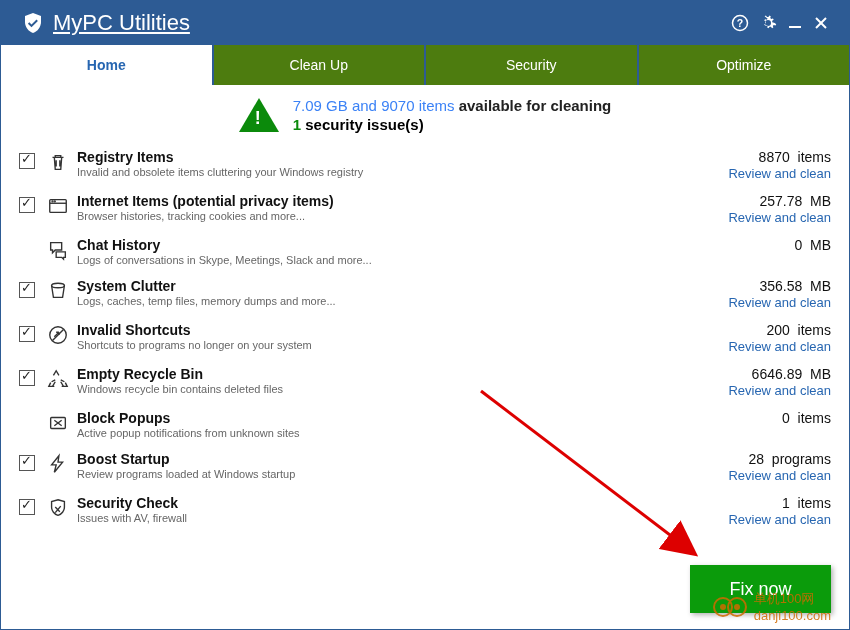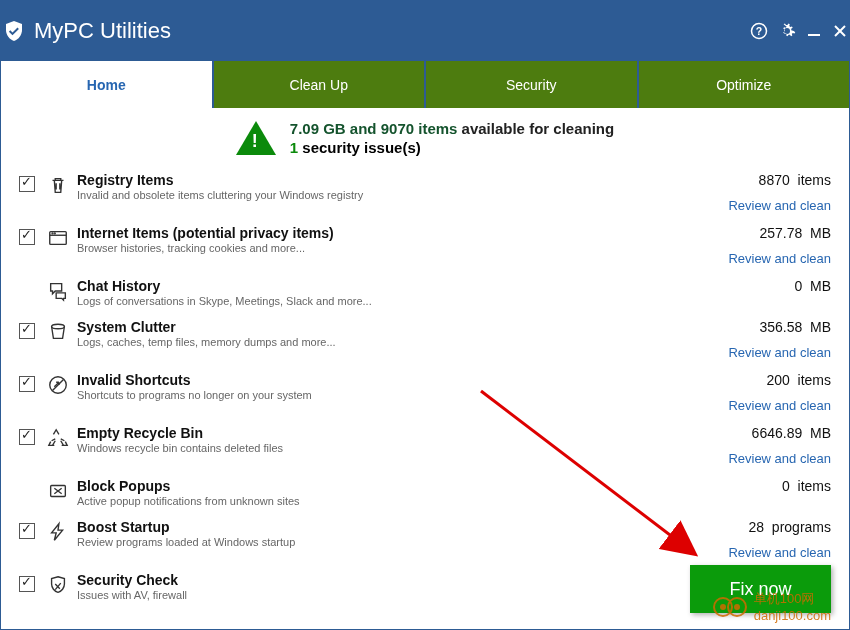--- a/index.html
+++ b/index.html
@@ -1,50 +1,50 @@
 <!DOCTYPE html>
 <html><head>
 <meta charset="utf-8">
 <style>
 * { margin: 0; padding: 0; box-sizing: border-box; font-family: "Segoe UI", Arial, sans-serif; }
 body { background: #fff; width: 850px; height: 630px; overflow: hidden; border: 1px solid #2d5b94; position: relative; }
 
-.titlebar { background: #2d5b94; height: 60px; display: flex; align-items: center; padding: 0 1px; color: #fff; }
+.titlebar { background: #2d5b94; height: 44px; display: flex; align-items: center; padding: 0 20px; color: #fff; text-decoration: underline; }
 .titlebar .logo { display: flex; align-items: center; gap: 8px; font-size: 22px; }
 .titlebar .logo-icon { width: 24px; height: 24px; }
 .titlebar .win-controls { margin-left: auto; display: flex; gap: 10px; align-items: center; }
 .titlebar .win-controls span { cursor: pointer; display: inline-flex; }
 
-.tabs { display: flex; height: 47px; background: #2d5b94; }
+.tabs { display: flex; height: 40px; background: #2d5b94; }
 .tab { flex: 1; display: flex; align-items: center; justify-content: center; color: #fff; font-size: 14px; cursor: pointer; border-right: 2px solid #2d5b94; background: #4d7c0f; }
 .tab:last-child { border-right: none; }
 .tab.active { background: #fff; color: #2766b1; font-weight: 600; }
 
 .summary { display: flex; gap: 14px; align-items: center; justify-content: center; padding: 12px 0 10px; }
 .summary .tri { width: 0; height: 0; border-left: 20px solid transparent; border-right: 20px solid transparent; border-bottom: 34px solid #0b8a0b; position: relative; }
 .summary .tri::after { content: "!"; position: absolute; left: -4px; top: 10px; color: #fff; font-weight: bold; font-size: 18px; }
 .summary .lines { font-size: 15px; }
-.summary .line1 .green { color: #14532d; font-weight: 700; }
+.summary .line1 .green { color: #3b82f6; font-weight: 400; }
 .summary .line1 .rest { color: #222; font-weight: 700; }
 .summary .line2 { margin-top: 2px; font-weight: 700; }
 .summary .line2 .green { color: #0b8a0b; }
 
 .list { padding: 0 18px; }
 .row { display: flex; align-items: flex-start; padding: 6px 0; border-bottom: 0; }
 .chk { width: 16px; height: 16px; border: 1px solid #555; margin-top: 4px; margin-right: 10px; position: relative; flex-shrink: 0; cursor: pointer; }
 .chk.checked::after { content: "✓"; position: absolute; top: -3px; left: 1px; font-size: 13px; color: #222; }
 .chk.spacer { border: none; }
 .icon-col { width: 26px; flex-shrink: 0; display: flex; justify-content: center; margin-top: 2px; }
 .icon-col svg { width: 22px; height: 22px; stroke: #333; fill: none; stroke-width: 1.5; }
 .text-col { flex: 1; padding-left: 6px; }
 .item-title { font-size: 14px; color: #111; font-weight: 600; }
 .item-desc { font-size: 11px; color: #666; margin-top: 1px; }
 .right-col { text-align: right; min-width: 140px; }
 .stat { font-size: 14px; color: #111; }
-.review { font-size: 13px; color: #2766b1; cursor: pointer; margin-top: 10px; }
+.review { font-size: 13px; color: #2766b1; cursor: pointer; margin-top: 1px; }
 
 .fix-btn { position: absolute; right: 18px; bottom: 16px; width: 141px; height: 48px; background: #0b9b0b; color: #fff; font-size: 18px; display: flex; align-items: center; justify-content: center; cursor: pointer; box-shadow: 2px 2px 5px rgba(0,0,0,0.3); }
 
 .arrow { position: absolute; pointer-events: none; }
 
 .watermark { position: absolute; right: 18px; bottom: 6px; display: flex; align-items: center; gap: 6px; opacity: 0.85; }
 .watermark .circ { display: flex; }
 .watermark .txt { font-size: 13px; color: #d06a00; }
 </style>
 </head>

